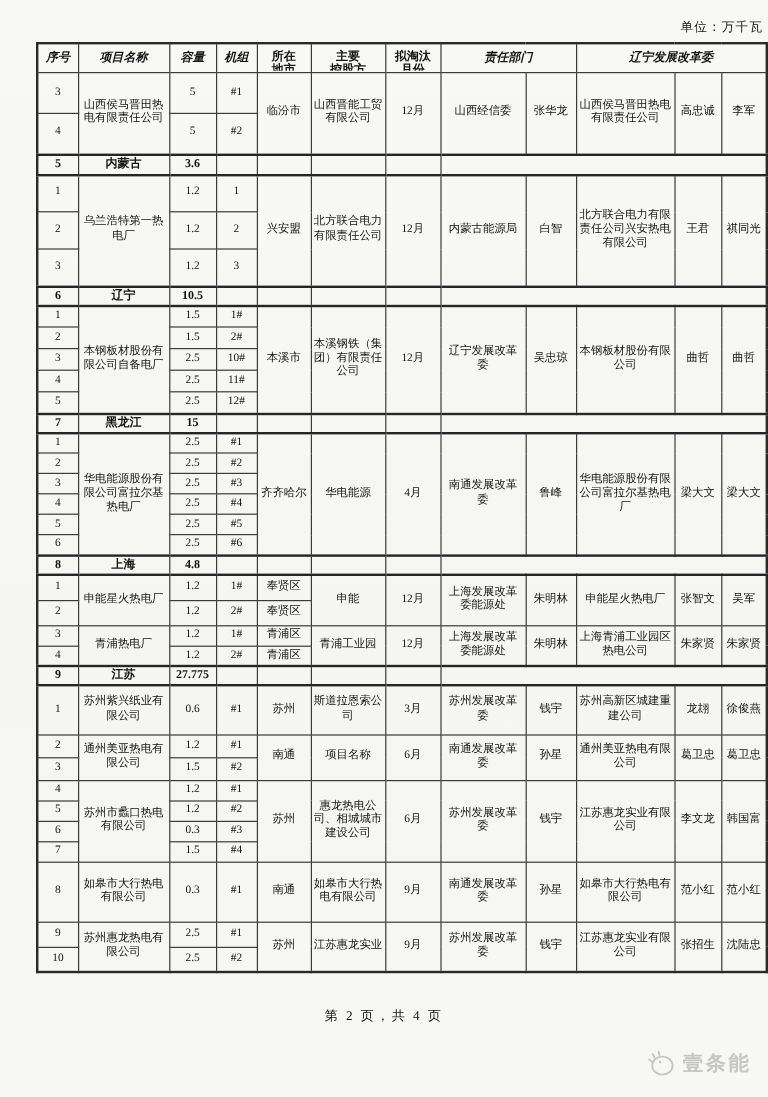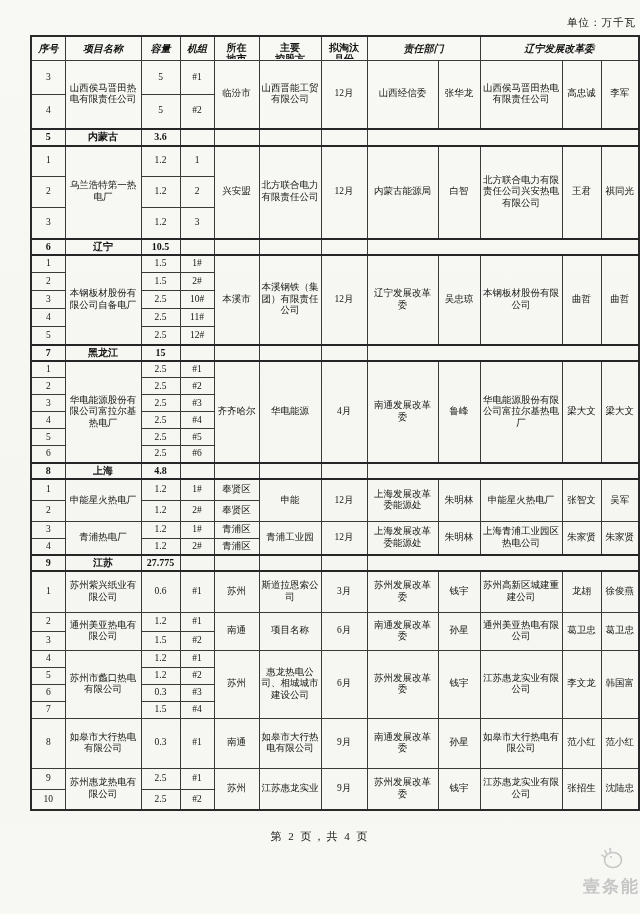--- a/index.html
+++ b/index.html
@@ -56,31 +56,30 @@
   tr.prov td{
     border-top:2px solid #262626;
     border-bottom:2px solid #262626;
     font-weight:bold;
     font-size:10px;
   }
   .footer-page{
     text-align:center;
     font-size:11px;
     letter-spacing:2px;
-    margin-top:18px;
+    margin-top:28px;
   }
   .watermark{
     position:absolute;
-    right:0;bottom:16px;
+    right:14px;bottom:16px;
     display:flex;align-items:center;gap:5px;
     color:#c6c6c6;
     font-size:17px;
     letter-spacing:2px;
     font-weight:bold;
-    flex-direction:column;
   }
   .watermark svg{display:block;}
 </style>
 </head>
 <body>
 
 <div class="page">
   <div class="unit-label">单位：万千瓦</div>
 
   <table>

